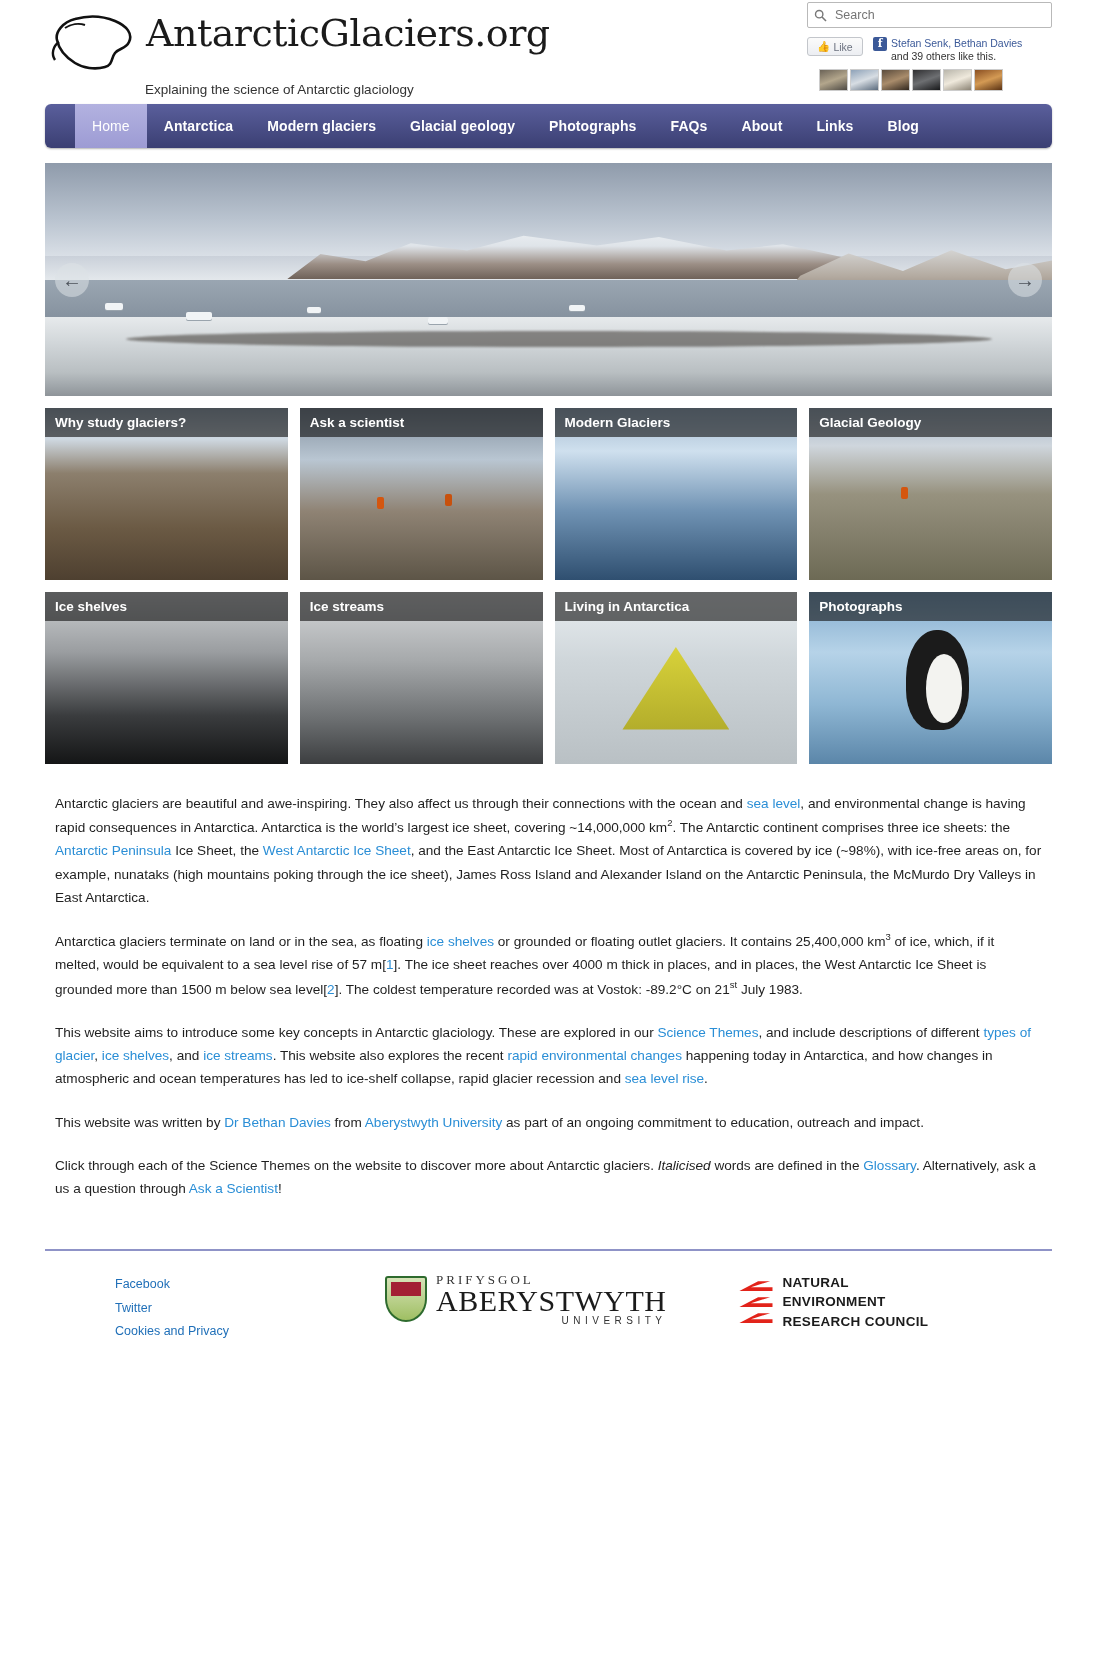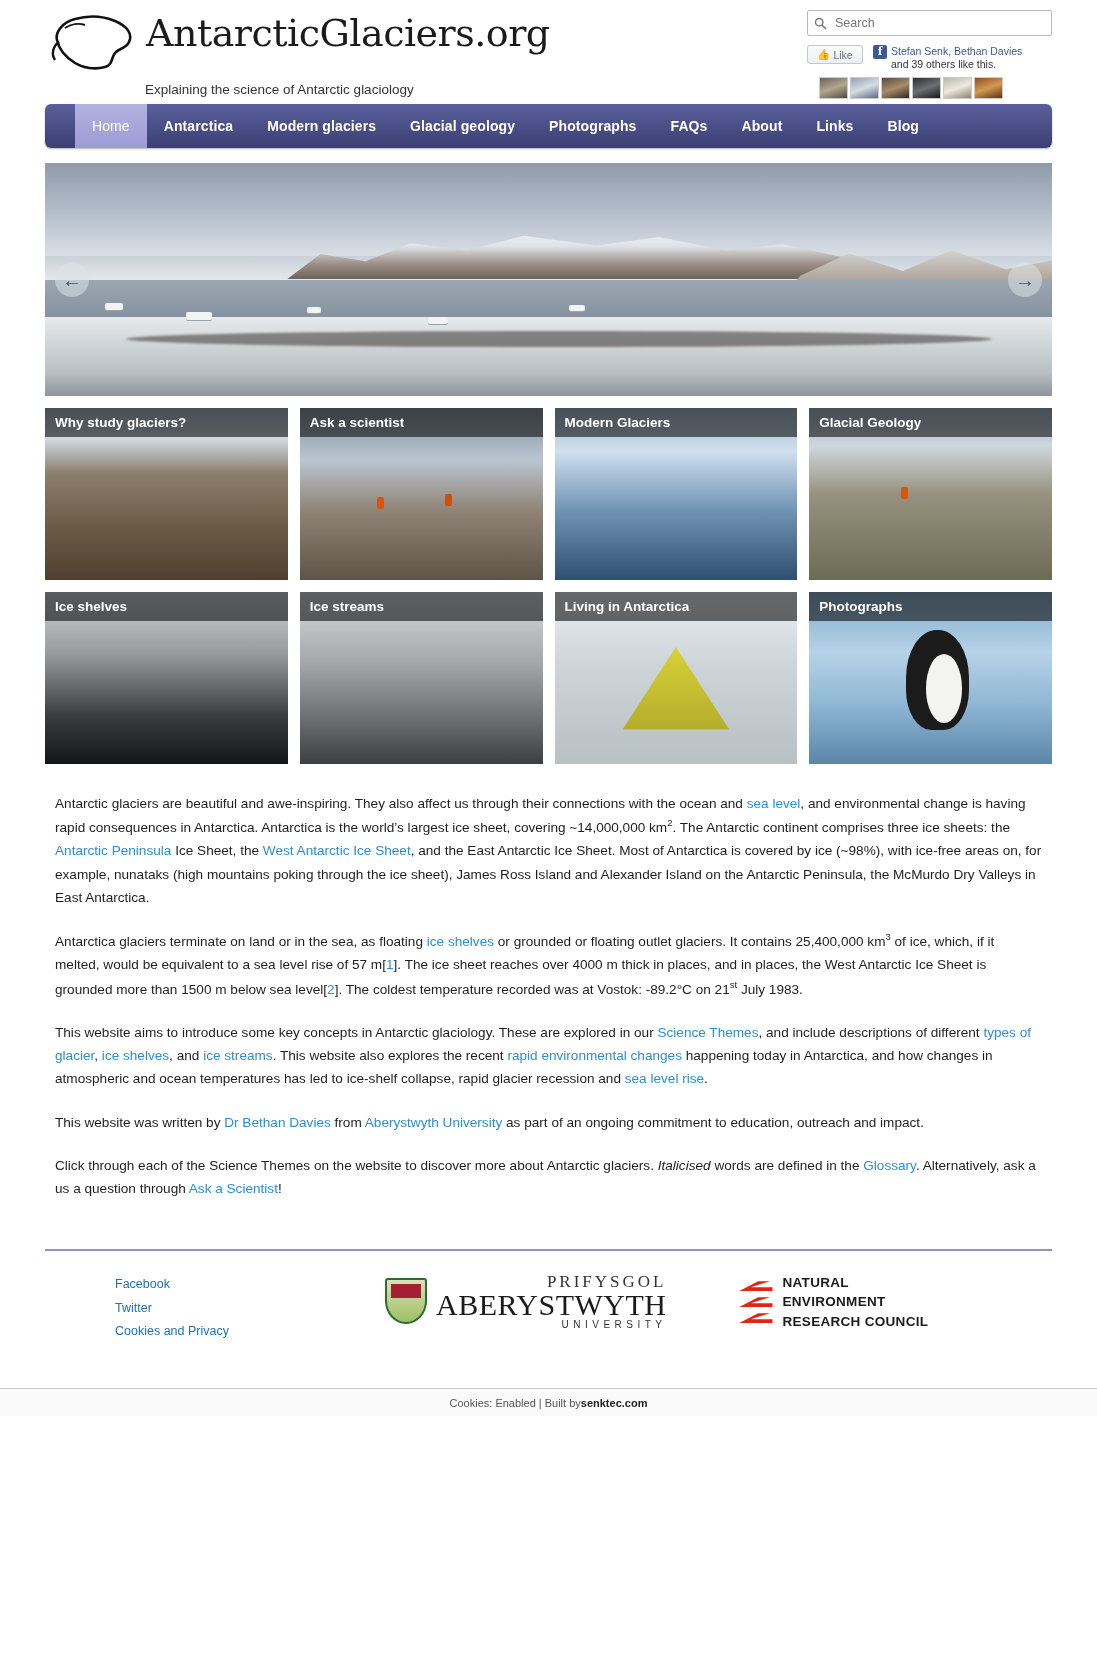--- a/index.html
+++ b/index.html
@@ -31,21 +31,21 @@
   }
   .site-tagline {
     font-size: 13.5px;
     color: #333;
     margin-top: 8px;
     margin-left: 100px;
   }
 
   
   .header-right {
-    position: absolute; right: 45px; top: 10px; width: 245px;
+    position: absolute; right: 45px; top: 2px; width: 245px;
   }
   .search-box {
     display: flex; align-items: center;
     border: 1px solid #b9b9b9;
     background: #fff;
     border-radius: 2px;
     height: 26px;
     padding: 0 6px;
   }
   .search-box .mag { margin-right: 6px; }
@@ -233,21 +233,21 @@
     background: linear-gradient(#d7e3b8,#9fbf63);
     border: 2px solid #2e6b2e;
     border-radius: 3px 3px 50% 50%;
     position: relative;
   }
   .crest:after {
     content:""; position:absolute; left: 4px; top: 4px; right: 4px; height: 14px;
     background: #a31f34;
   }
   .aber-text { margin-left: 9px; line-height: 1; }
-  .aber-pri { font-size: 17px; letter-spacing: 3px; color: #333; font-family: "Liberation Serif", serif; text-align: right; }
+  .aber-pri { font-size: 13px; letter-spacing: 3px; color: #333; font-family: "Liberation Serif", serif; }
   .aber-name { font-family: "Liberation Serif", serif; font-size: 30px; color: #1b1b1b; letter-spacing: .5px; }
   .aber-uni { font-size: 10px; letter-spacing: 4.5px; color: #333; text-align: right; }
   .logo-nerc { display: flex; align-items: center; margin-left: 58px; }
   .nerc-mark { width: 48px; height: 46px; position: relative; }
   .nerc-z { position:absolute; left:0; width: 48px; height: 10px; background:#e2231a;
     clip-path: polygon(0 0, 70% 0, 30% 100%, 100% 100%, 100% 60%, 55% 60%, 95% 0, 0 0); }
   .nerc-text { margin-left: 10px; font-weight: bold; font-size: 13.5px; color: #1b1b1b; line-height: 1.45; letter-spacing: .3px; }
 
   .bottom-bar {
     margin-top: 26px;
@@ -407,18 +407,14 @@
         <div class="nerc-z" style="top:34px"></div>
       </div>
       <div class="nerc-text">
         <div>NATURAL</div>
         <div>ENVIRONMENT</div>
         <div>RESEARCH COUNCIL</div>
       </div>
     </div>
   </div>
 
-  <div class="bottom-bar">
-    <span>Cookies: Enabled | Built by </span>
-    <b><a href="#" style="color:#222;text-decoration:none">senktec.com</a></b>
-  </div>
 
 </div>
 
 </body></html>

